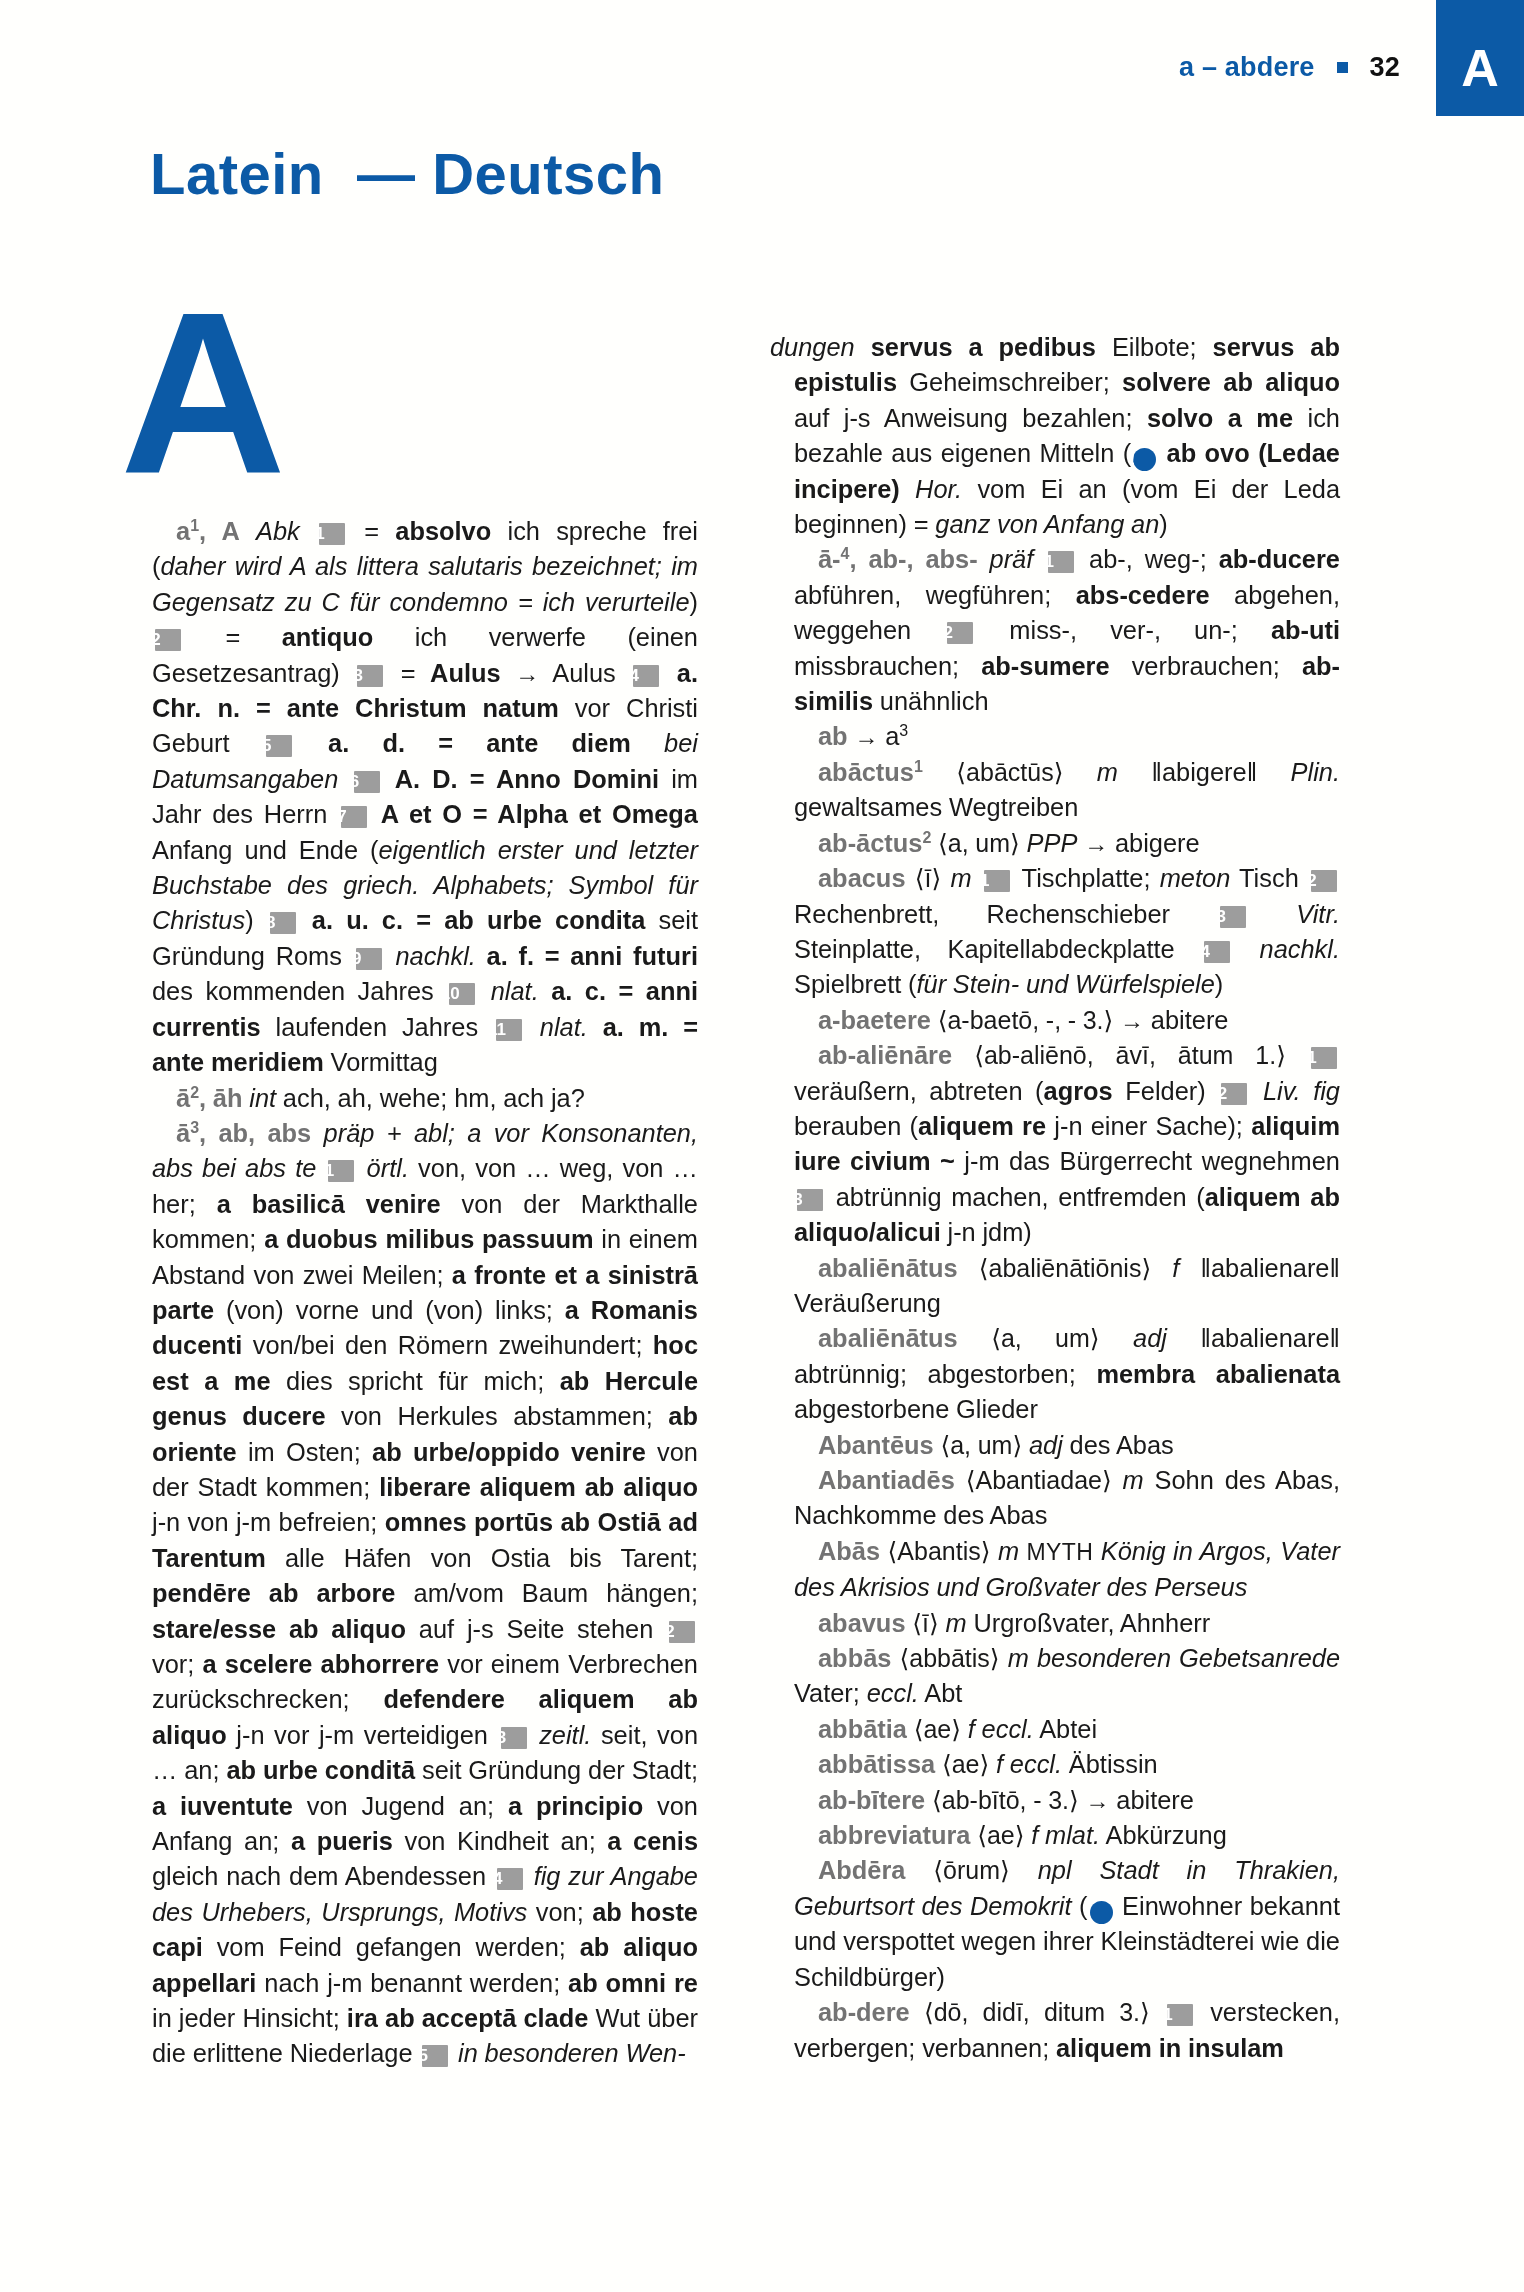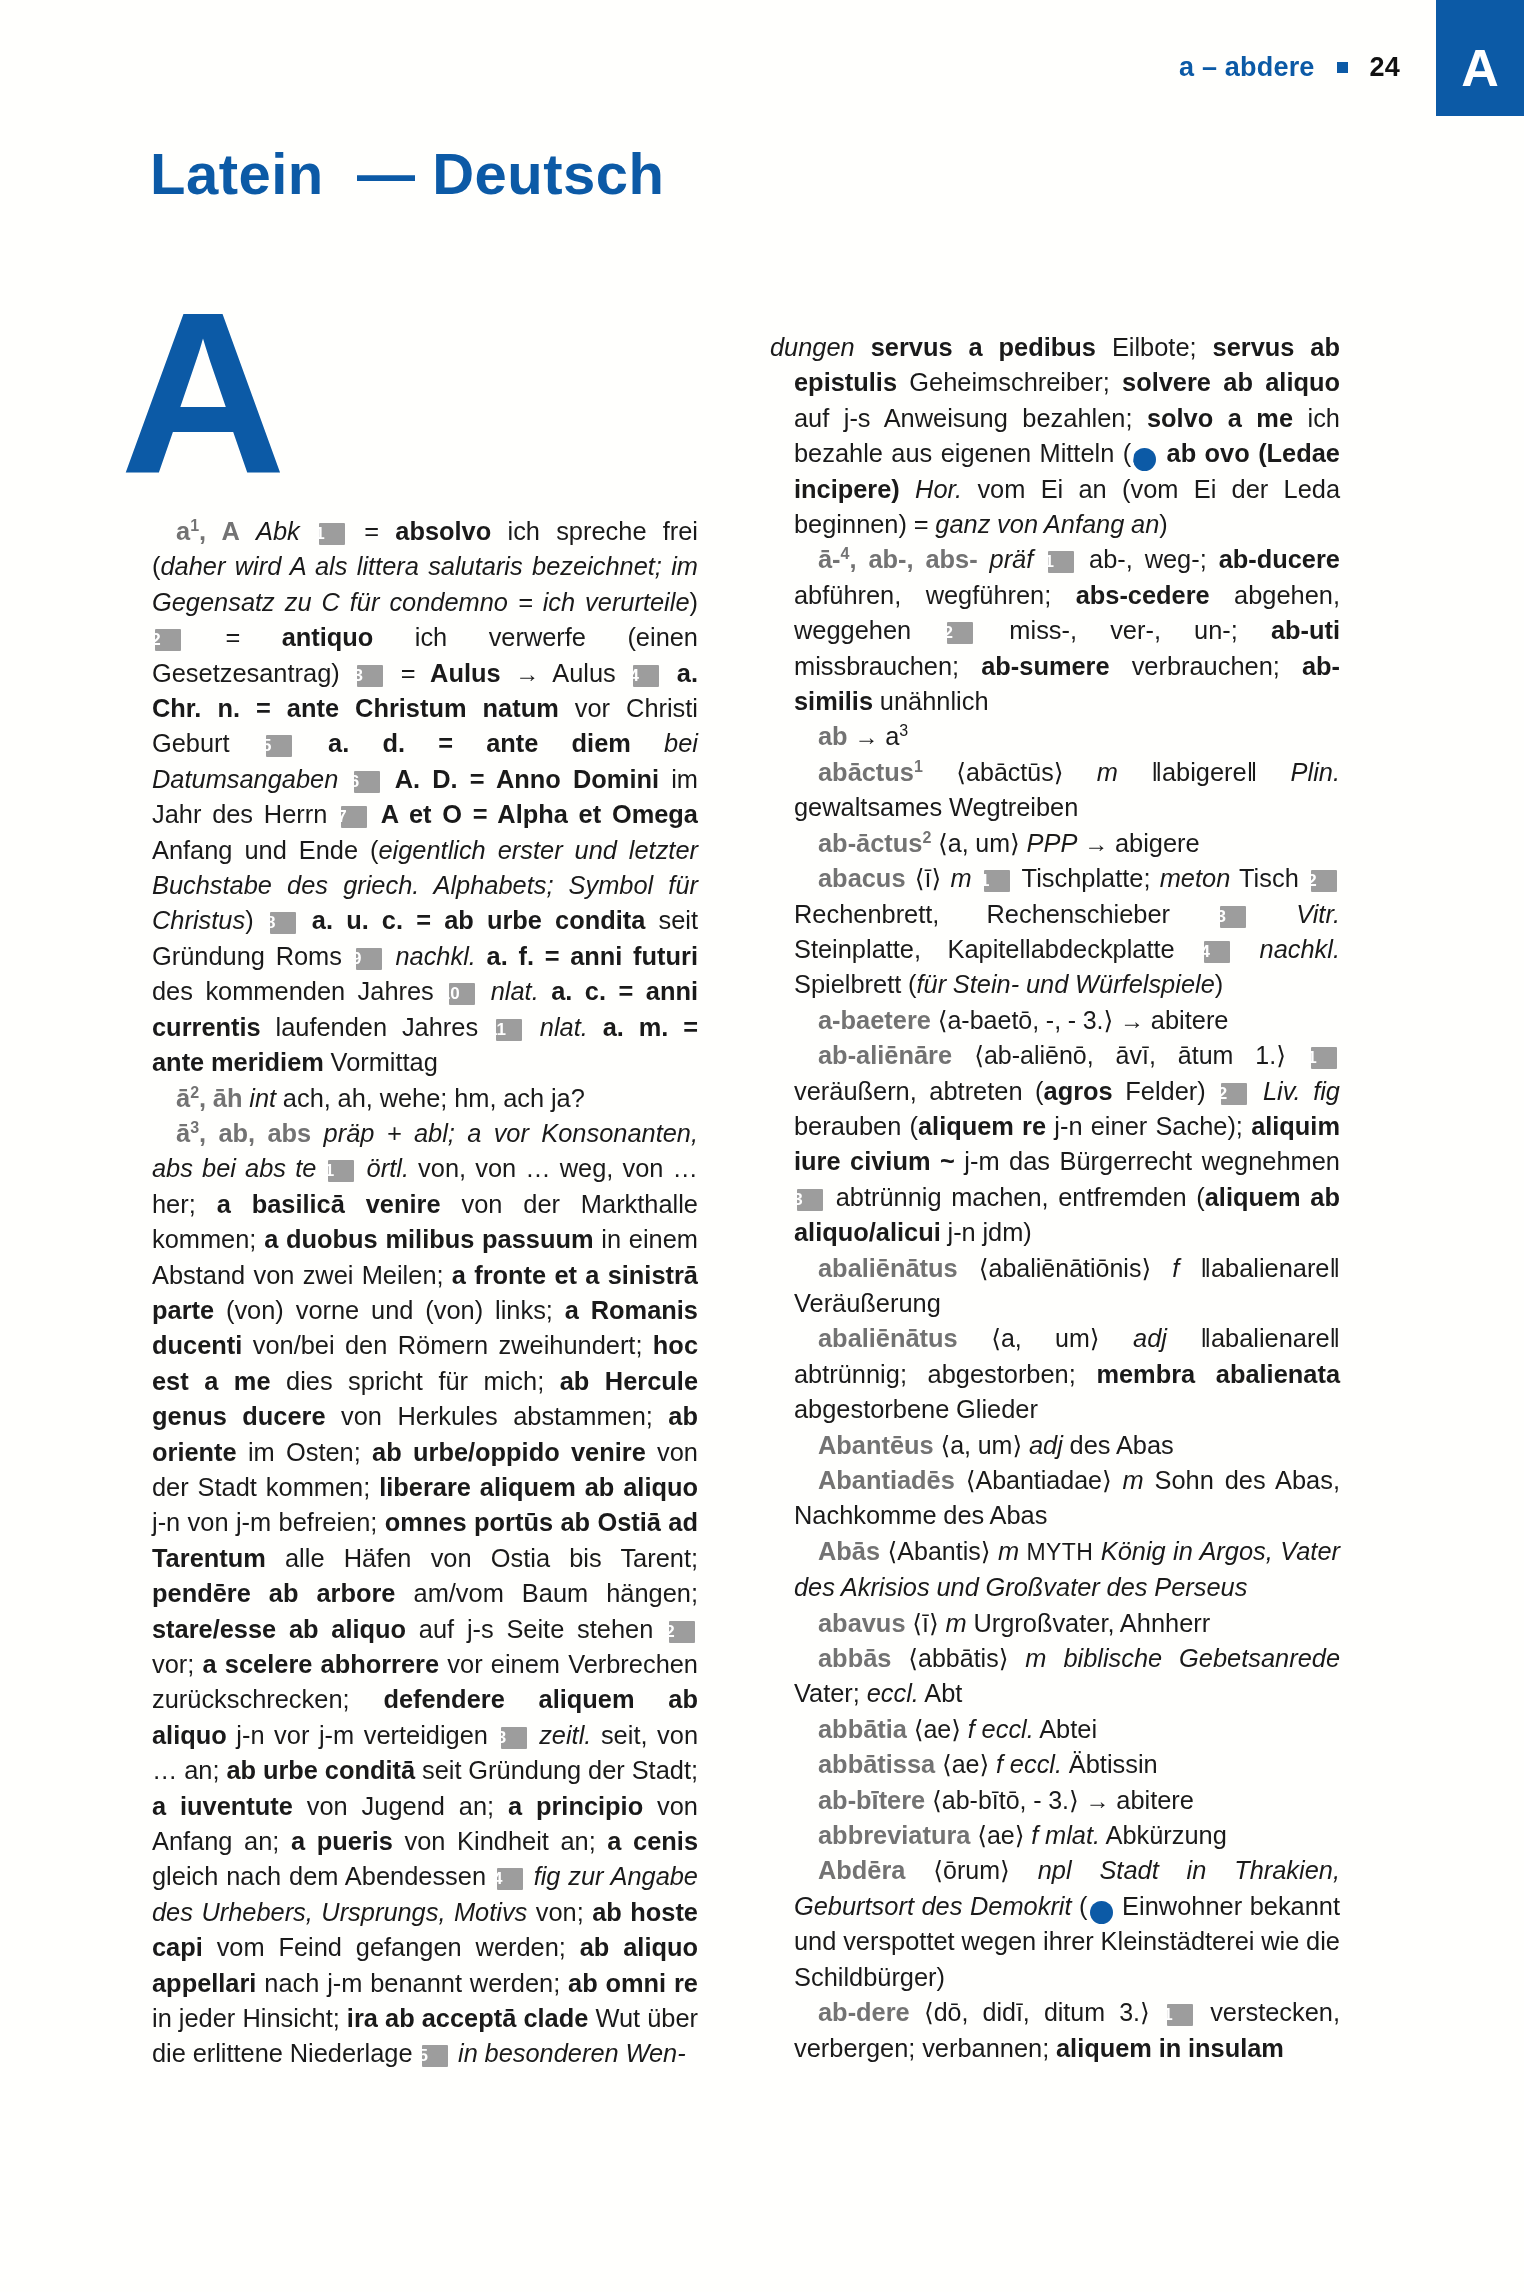--- a/index.html
+++ b/index.html
@@ -88,21 +88,21 @@
 </style>
 </head>
 <body>
 
 <div class="page">
 
   <div class="runhead">
     <div class="runhead-inner">
       <span class="rh-range">a – abdere</span>
       <span class="rh-dot"></span>
-      <span class="rh-page">24</span>
+      <span class="rh-page">32</span>
     </div>
     <div class="thumbtab">
       <span>A</span>
     </div>
   </div>
 
   <div class="pagetitle">Latein  — Deutsch</div>
 
   <div class="dropcap">A</div>
 
@@ -120,21 +120,21 @@
       <p class="entry"><span class="hw">ab-āctus<span class="sup">2</span></span> <span class="ang">⟨a, um⟩</span> <span class="i">PPP</span> <span class="arrow">→</span> abigere</p>
       <p class="entry"><span class="hw">abacus</span> <span class="ang">⟨ī⟩</span> <span class="i">m</span> <span class="num">1</span> Tischplatte; <span class="i">meton</span> Tisch <span class="num">2</span> Rechenbrett, Rechenschieber <span class="num">3</span> <span class="i">Vitr.</span> Steinplatte, Kapitellabdeckplatte <span class="num">4</span> <span class="i">nachkl.</span> Spielbrett (<span class="i">für Stein- und Würfelspiele</span>)</p>
       <p class="entry"><span class="hw">a-baetere</span> <span class="ang">⟨a-baetō, -, - 3.⟩</span> <span class="arrow">→</span> abitere</p>
       <p class="entry"><span class="hw">ab-aliēnāre</span> <span class="ang">⟨ab-aliēnō, āvī, ātum 1.⟩</span> <span class="num">1</span> veräußern, abtreten (<span class="b">agros</span> Felder) <span class="num">2</span> <span class="i">Liv. fig</span> berauben (<span class="b">aliquem re</span> j-n einer Sache); <span class="b">aliquim iure civium ~</span> j-m das Bürgerrecht wegnehmen <span class="num">3</span> abtrünnig machen, entfremden (<span class="b">aliquem ab aliquo/alicui</span> j-n jdm)</p>
       <p class="entry"><span class="hw">abaliēnātus</span> <span class="ang">⟨abaliēnātiōnis⟩</span> <span class="i">f</span> ‖abalienare‖ Veräußerung</p>
       <p class="entry"><span class="hw">abaliēnātus</span> <span class="ang">⟨a, um⟩</span> <span class="i">adj</span> ‖abalienare‖ abtrünnig; abgestorben; <span class="b">membra abalienata</span> abgestorbene Glieder</p>
       <p class="entry"><span class="hw">Abantēus</span> <span class="ang">⟨a, um⟩</span> <span class="i">adj</span> des Abas</p>
       <p class="entry"><span class="hw">Abantiadēs</span> <span class="ang">⟨Abantiadae⟩</span> <span class="i">m</span> Sohn des Abas, Nachkomme des Abas</p>
       <p class="entry"><span class="hw">Abās</span> <span class="ang">⟨Abantis⟩</span> <span class="i">m</span> <span class="sc">MYTH</span> <span class="i">König in Argos, Vater des Akrisios und Großvater des Perseus</span></p>
       <p class="entry"><span class="hw">abavus</span> <span class="ang">⟨ī⟩</span> <span class="i">m</span> Urgroßvater, Ahnherr</p>
-      <p class="entry"><span class="hw">abbās</span> <span class="ang">⟨abbātis⟩</span> <span class="i">m</span> <span class="i">biblische Gebetsanrede</span> Vater; <span class="i">eccl.</span> Abt</p>
+      <p class="entry"><span class="hw">abbās</span> <span class="ang">⟨abbātis⟩</span> <span class="i">m</span> <span class="i">besonderen Gebetsanrede</span> Vater; <span class="i">eccl.</span> Abt</p>
       <p class="entry"><span class="hw">abbātia</span> <span class="ang">⟨ae⟩</span> <span class="i">f eccl.</span> Abtei</p>
       <p class="entry"><span class="hw">abbātissa</span> <span class="ang">⟨ae⟩</span> <span class="i">f eccl.</span> Äbtissin</p>
       <p class="entry"><span class="hw">ab-bītere</span> <span class="ang">⟨ab-bītō, - 3.⟩</span> <span class="arrow">→</span> abitere</p>
       <p class="entry"><span class="hw">abbreviatura</span> <span class="ang">⟨ae⟩</span> <span class="i">f mlat.</span> Abkürzung</p>
       <p class="entry"><span class="hw">Abdēra</span> <span class="ang">⟨ōrum⟩</span> <span class="i">npl Stadt in Thrakien, Geburtsort des Demokrit</span> (<span class="note">!</span> Einwohner bekannt und verspottet wegen ihrer Kleinstädterei wie die Schildbürger)</p>
       <p class="entry"><span class="hw">ab-dere</span> <span class="ang">⟨dō, didī, ditum 3.⟩</span> <span class="num">1</span> verstecken, verbergen; verbannen; <span class="b">aliquem in insulam</span></p>
     </div>
 
 </div>
 

